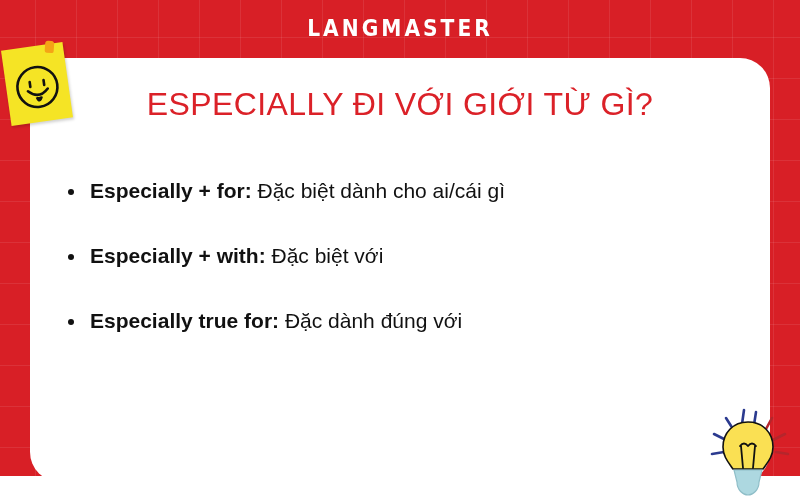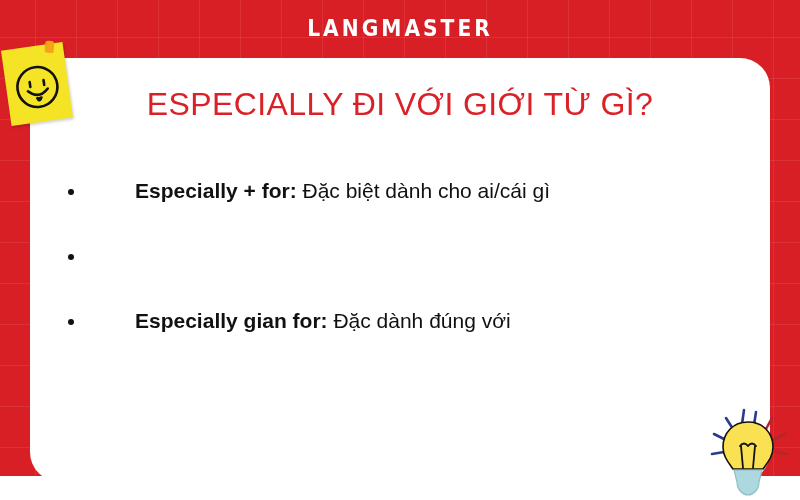--- a/index.html
+++ b/index.html
@@ -81,21 +81,20 @@
     background:#111111;
     margin-top:11px;
     margin-right:16px;
     flex:0 0 auto;
   }
   .row-text {
     font-size:21px;
     line-height:26px;
     color:#111111;
     white-space:nowrap;
-    margin-left:45px;
   }
   .row-text .lead { font-weight:bold; }
   .row-text .lead .sl { font-weight:normal; }
   .row-text .desc { font-weight:normal; }
 
   
   .note {
     position:absolute;
     left:6px; top:46px;
     width:62px; height:76px;
@@ -138,25 +137,26 @@
   <div class="list">
 
     <div class="row">
       <span class="dot"></span>
       <span class="row-text"><span class="lead">Especially + for:</span><span class="desc"> Đặc biệt dành cho ai/cái gì</span></span>
     </div>
 
 
     <div class="row">
       <span class="dot"></span>
+      <span class="row-text"><span class="lead">Especially + with:</span><span class="desc"> Đặc biệt với</span></span>
     </div>
 
     <div class="row">
       <span class="dot"></span>
-      <span class="row-text"><span class="lead">Especially gian for:</span><span class="desc"> Đặc dành đúng với</span></span>
+      <span class="row-text"><span class="lead">Especially true for:</span><span class="desc"> Đặc dành đúng với</span></span>
     </div>
 
   </div>
 
   <div class="note">
     <div class="pin"></div>
     <svg class="smiley" width="46" height="46" viewBox="0 0 46 46">
       <circle cx="23" cy="23" r="20" fill="none" stroke="#111111" stroke-width="2.6"></circle>
       <path d="M16 17 q0 5 0 5" stroke="#111111" stroke-width="2.6" stroke-linecap="round" fill="none"></path>
       <path d="M30 17 q0 5 0 5" stroke="#111111" stroke-width="2.6" stroke-linecap="round" fill="none"></path>

